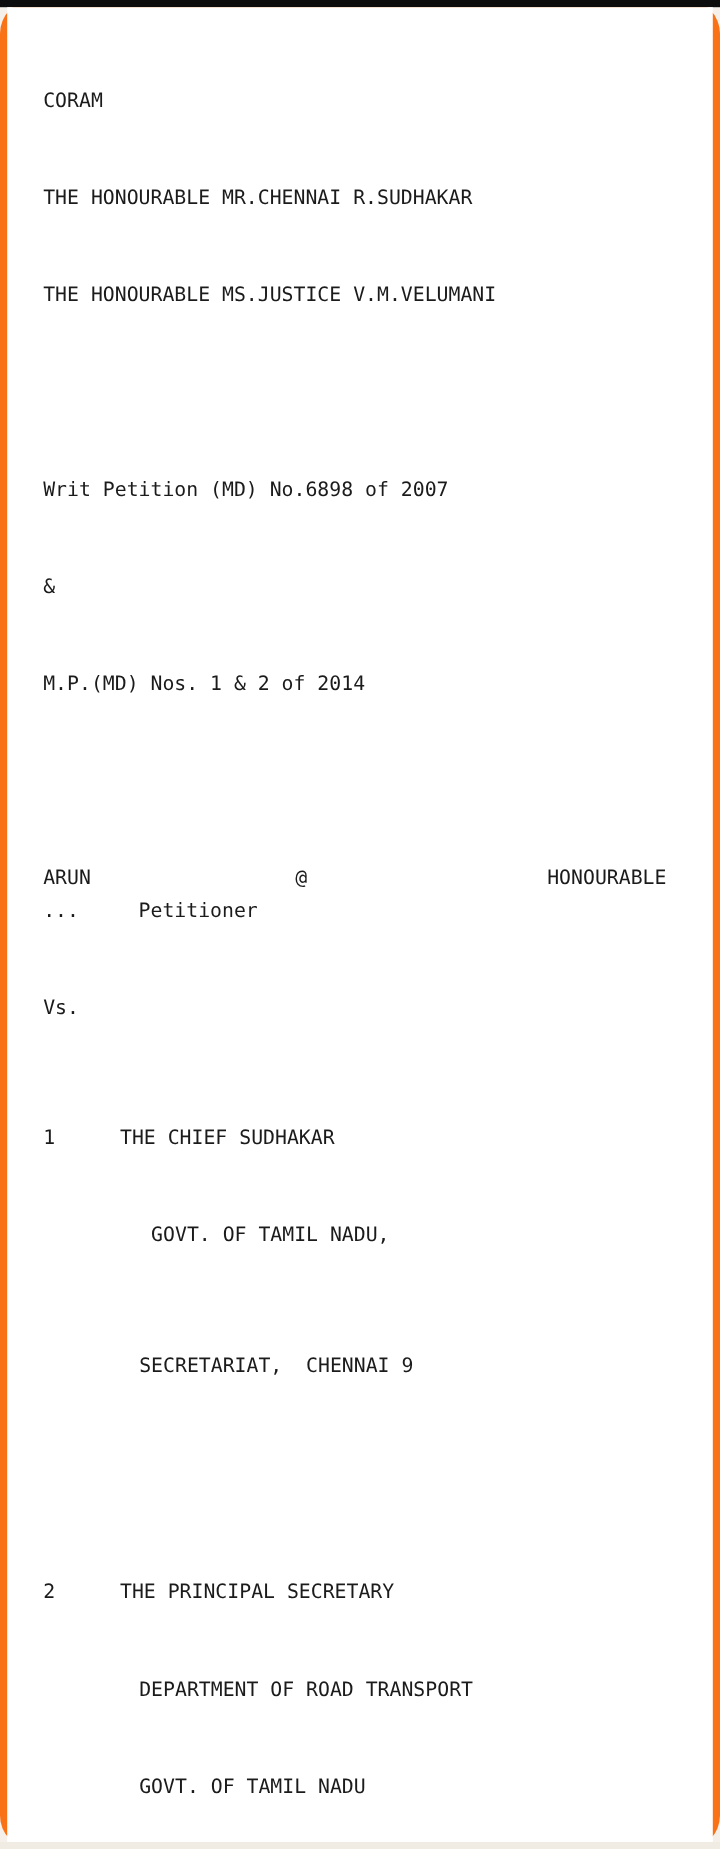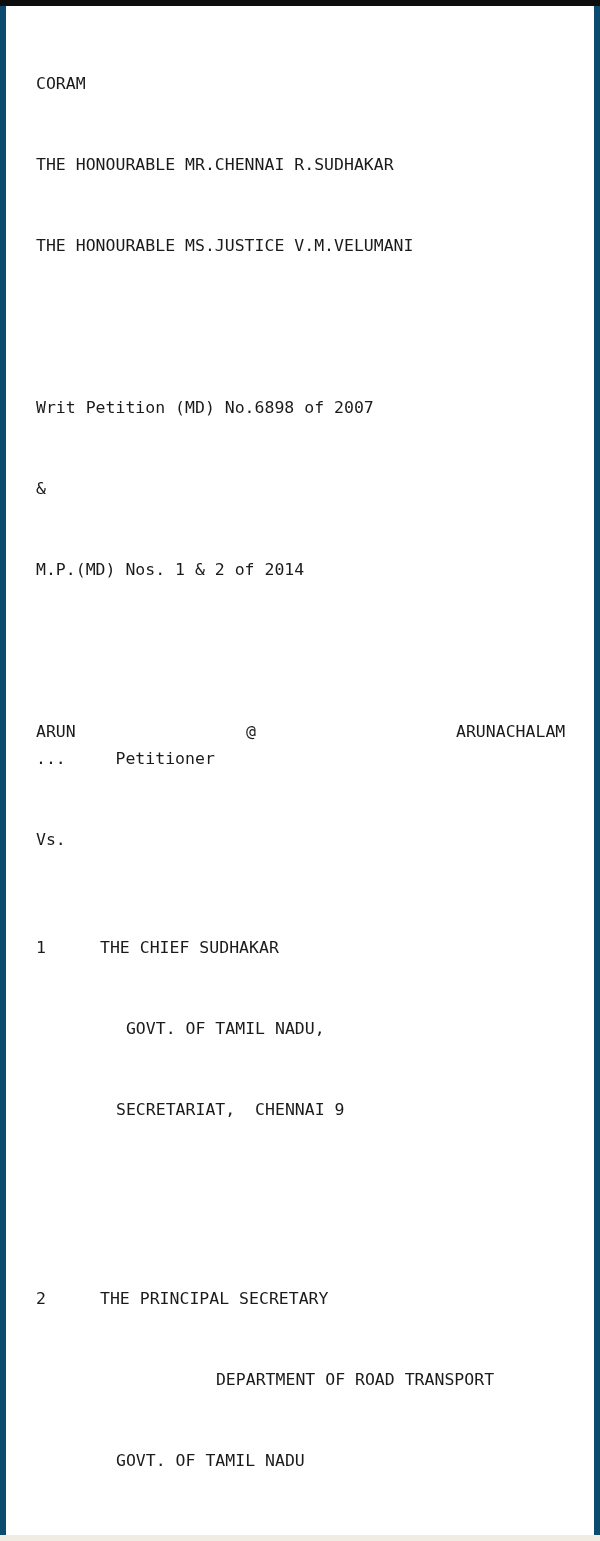--- a/index.html
+++ b/index.html
@@ -12,22 +12,23 @@
     height: 1541px;
     position: relative;
     overflow: hidden;
     font-family: "Liberation Sans", sans-serif;
   }
   .page {
     position: absolute;
     left: 0; top: 0;
     width: 600px;
     height: 1541px;
-    background: #0c4a6e;
+    background: #f97316;
     box-sizing: border-box;
+    border-radius: 28px;
   }
   .topbar {
     position: absolute;
     left: 0; top: 0;
     width: 600px;
     height: 6px;
     background: #0d0d0d;
   }
   .sheet {
     position: absolute;
@@ -80,43 +81,43 @@
       <div class="line">Writ Petition (MD) No.6898 of 2007</div>
       <div class="line">&amp;</div>
       <div class="line">M.P.(MD) Nos. 1 &amp; 2 of 2014</div>
       <div class="blank"></div>
     </div>
 
     <div class="block">
       <div class="row-split mono">
         <span class="left">ARUN</span>
         <span class="mid">@</span>
-        <span class="right">ARUNACHALAM</span>
+        <span class="right">HONOURABLE</span>
       </div>
       <div class="mono line">...     Petitioner</div>
       <div class="blank"></div>
       <div class="blank"></div>
       <div class="mono line">Vs.</div>
       <div class="blank"></div>
     </div>
 
     <div class="block mono">
       <div class="row-split">
         <span class="left">1</span>
         <span style="position:absolute;left:64px;top:0;">THE CHIEF SUDHAKAR</span>
       </div>
       <div class="line" style="padding-left:80px;"> GOVT. OF TAMIL NADU,</div>
-      <div class="line" style="padding-left:80px;">SECRETARIAT,  CHENNAI 9</div>
+      <div class="line" style="padding-left:80px;margin-top:28px;">SECRETARIAT,  CHENNAI 9</div>
       <div class="blank"></div>
 
       <div class="row-split">
         <span class="left">2</span>
         <span style="position:absolute;left:64px;top:0;">THE PRINCIPAL SECRETARY</span>
       </div>
-      <div class="line" style="padding-left:80px;text-align:center;">DEPARTMENT OF ROAD TRANSPORT</div>
+      <div class="line" style="padding-left:80px;">DEPARTMENT OF ROAD TRANSPORT</div>
       <div class="line" style="padding-left:80px;">GOVT. OF TAMIL NADU</div>
       
       
 
       
       
       
 
       
       

